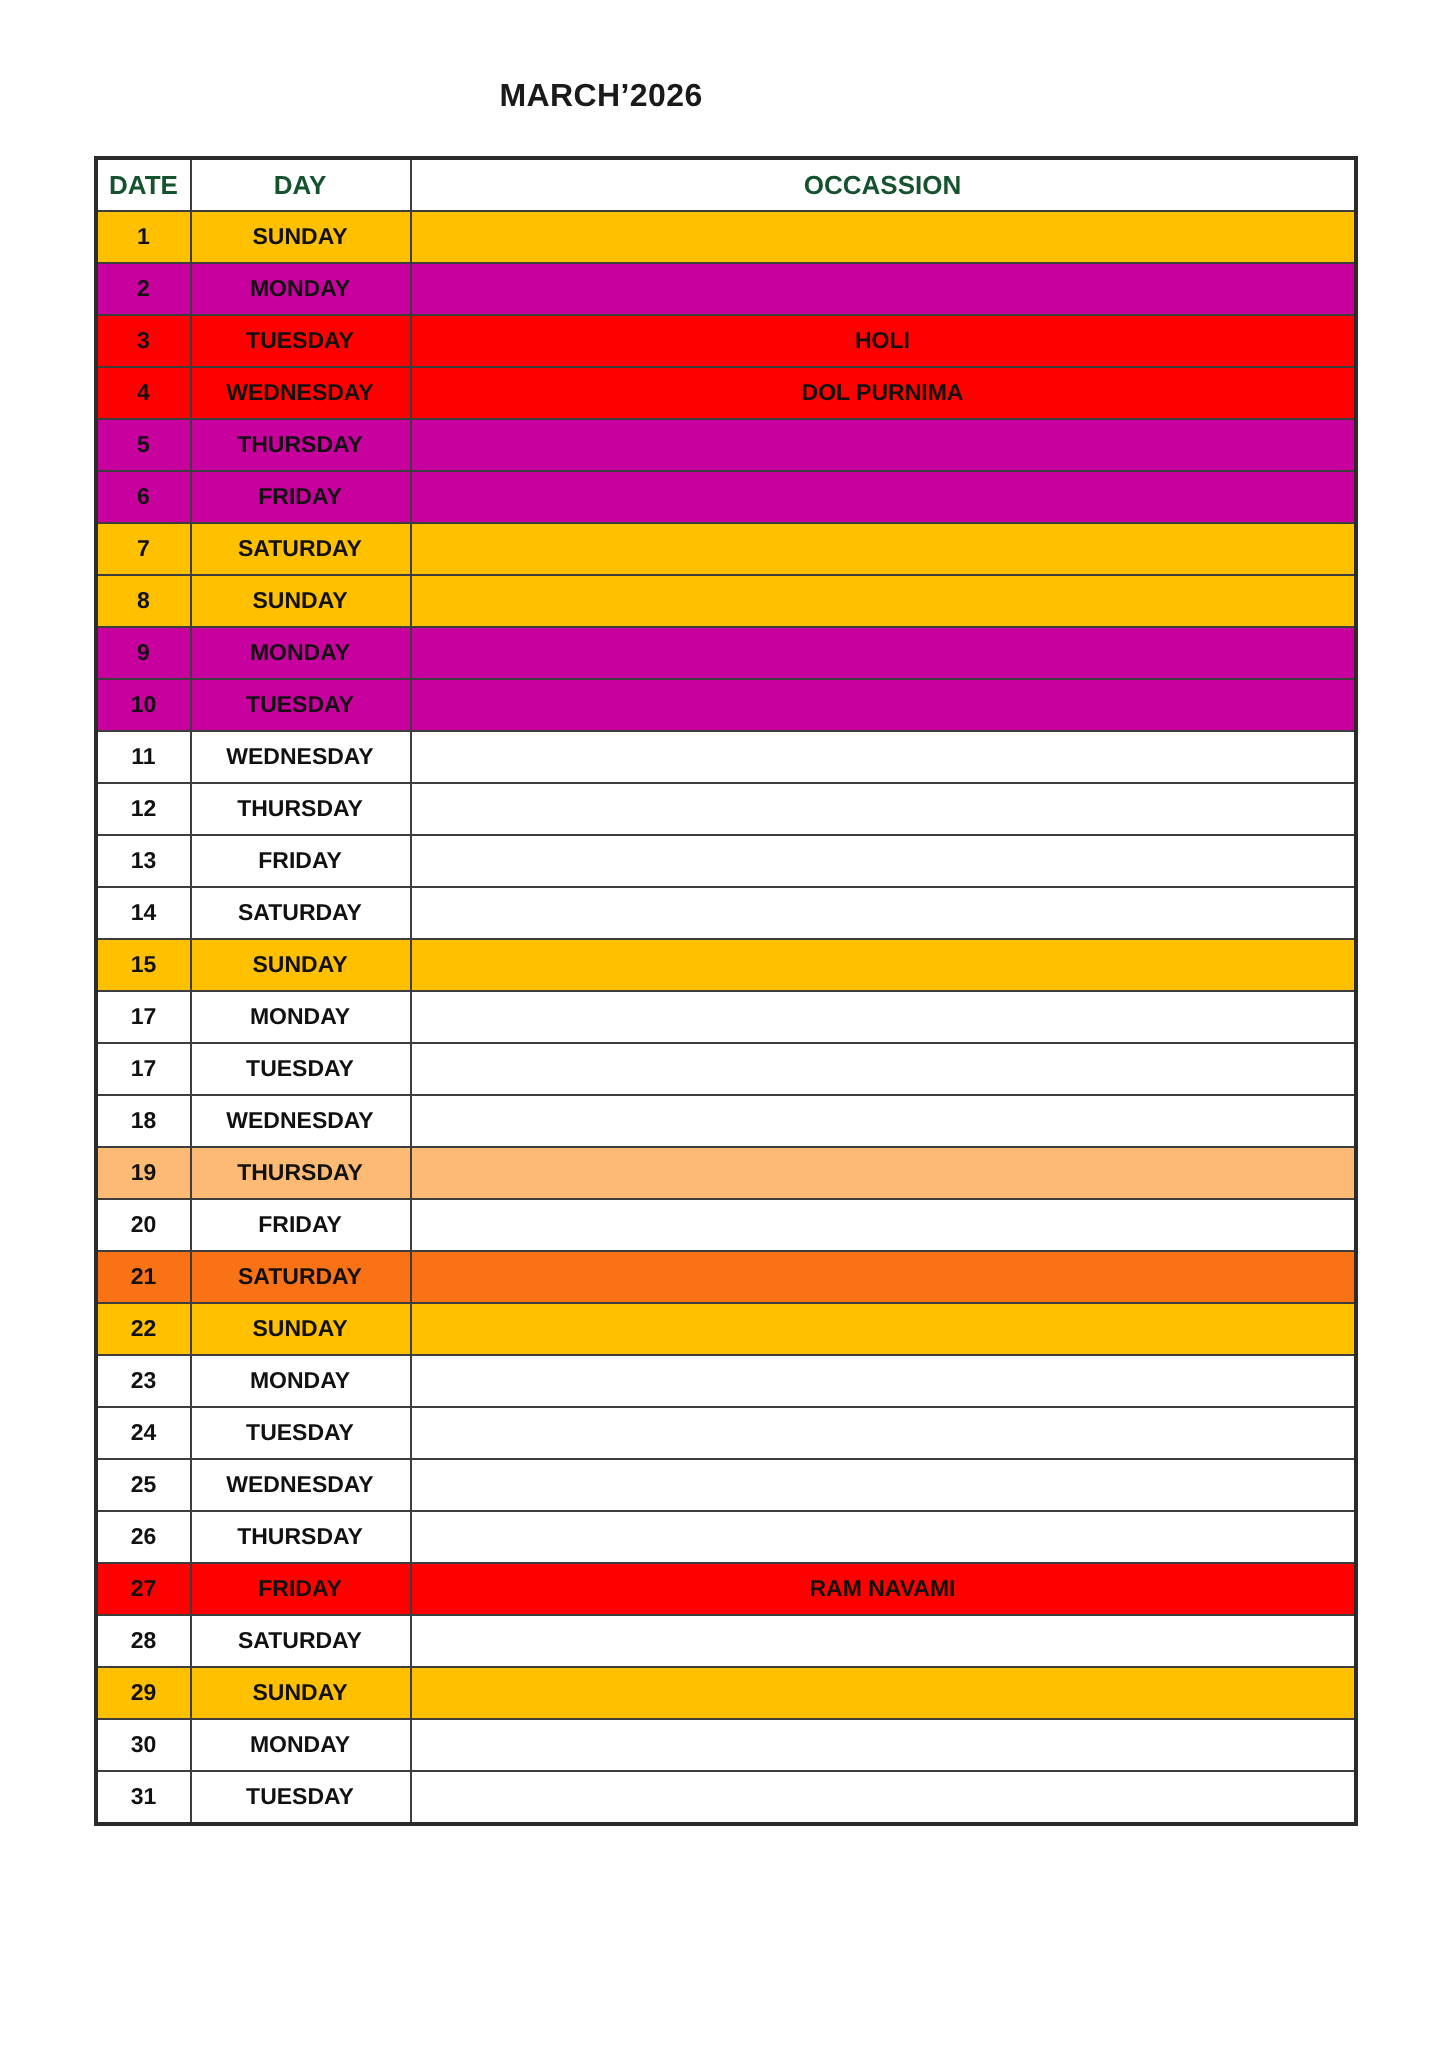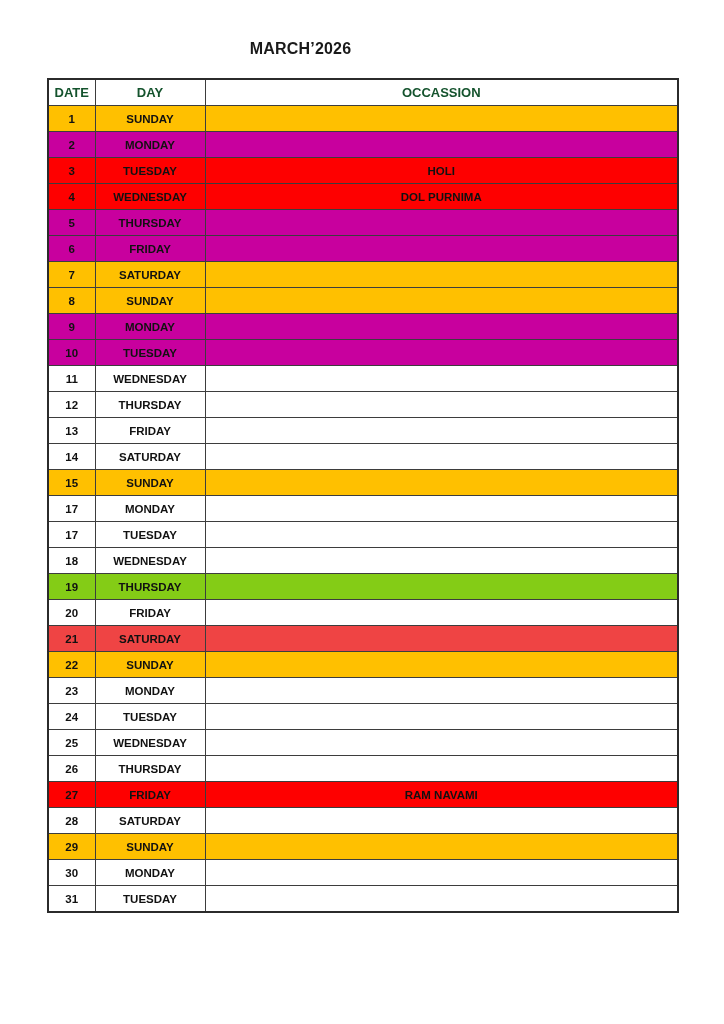--- a/index.html
+++ b/index.html
@@ -159,31 +159,31 @@
       <tr style="background: rgb(255, 255, 255);">
         <td>17</td>
         <td>TUESDAY</td>
         <td></td>
       </tr>
       <tr style="background: rgb(255, 255, 255);">
         <td>18</td>
         <td>WEDNESDAY</td>
         <td></td>
       </tr>
-      <tr style="background: #84cc16;">
+      <tr style="background: #fdba74;">
         <td>19</td>
         <td>THURSDAY</td>
         <td></td>
       </tr>
       <tr style="background: rgb(255, 255, 255);">
         <td>20</td>
         <td>FRIDAY</td>
         <td></td>
       </tr>
-      <tr style="background: #ef4444;">
+      <tr style="background: #f97316;">
         <td>21</td>
         <td>SATURDAY</td>
         <td></td>
       </tr>
       <tr style="background: rgb(255, 192, 0);">
         <td>22</td>
         <td>SUNDAY</td>
         <td></td>
       </tr>
       <tr style="background: rgb(255, 255, 255);">

